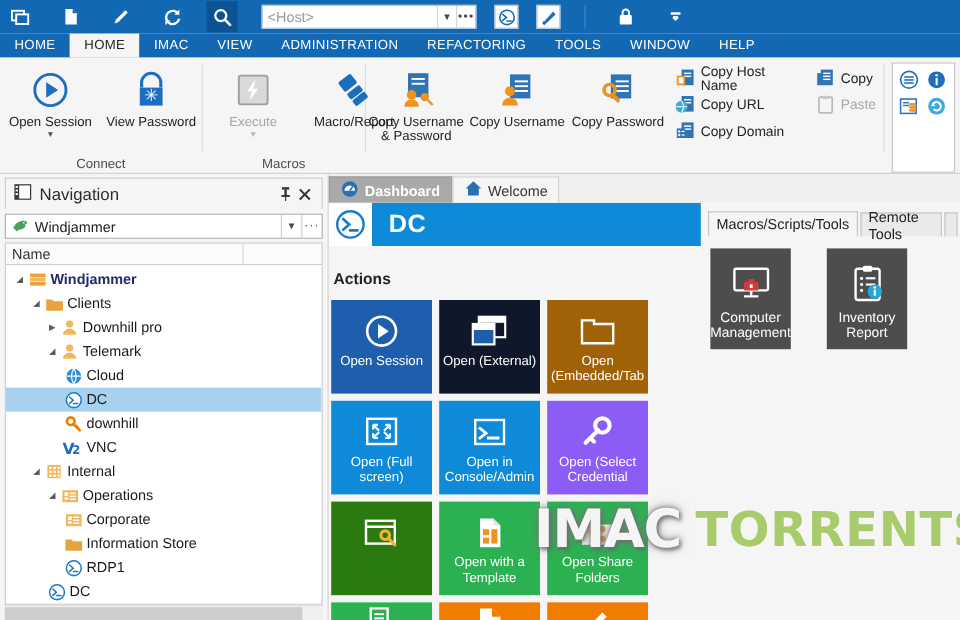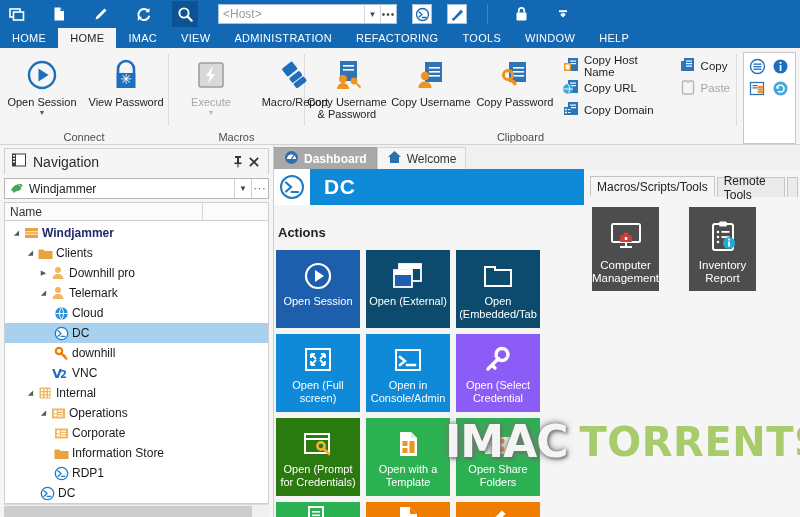--- a/index.html
+++ b/index.html
@@ -475,21 +475,20 @@
             <span>
               <svg width="16" height="16" viewBox="0 0 16 16">
                   <rect x="2.5" y="2" width="11" height="13" rx="1" fill="none" stroke="#b9b9b9" stroke-width="1.4"></rect>
                   <rect x="5.5" y="0.8" width="5" height="3" rx="1" fill="#c9c9c9"></rect>
                 </svg>
             </span>
             <span>Paste</span>
           </div>
         </div>
       </div>
-      <div class="rgroup-title">Clipboard</div>
     </div>
 
     <div class="rsep"></div>
 
     <div class="gallery">
       <div class="gi">
         <svg width="17" height="17" viewBox="0 0 17 17">
             <circle cx="8.5" cy="8.5" r="7" fill="none" stroke="#1d6fbe" stroke-width="1.4"></circle>
             <rect x="4.5" y="5.5" width="8" height="1.3" fill="#1d6fbe"></rect>
             <rect x="4.5" y="8" width="8" height="1.3" fill="#1d6fbe"></rect>
@@ -786,33 +785,33 @@
             <div class="tile" style="background:#1d5fad">
               <span class="tglyph">
                 <svg width="30" height="30" viewBox="0 0 30 30">
                     <circle cx="15" cy="15" r="12" fill="none" stroke="#fff" stroke-width="2.2"></circle>
                     <path d="M12 9l9 6-9 6z" fill="#fff"></path>
                   </svg>
               </span>
               <span class="tlbl">Open Session</span>
             </div>
 
-            <div class="tile" style="background:#0c4a6e">
+            <div class="tile" style="background:#0f172a">
               <span class="tglyph">
                 <svg width="32" height="28" viewBox="0 0 32 28">
                     <rect x="7" y="2" width="22" height="17" fill="none" stroke="#fff" stroke-width="1.8"></rect>
                     <rect x="7" y="2" width="22" height="5" fill="#fff"></rect>
                     <rect x="2" y="8" width="18" height="17" fill="#1d5fad" stroke="#fff" stroke-width="1.8"></rect>
                     <rect x="2" y="8" width="18" height="5" fill="#fff"></rect>
                   </svg>
               </span>
               <span class="tlbl">Open (External)</span>
             </div>
 
-            <div class="tile" style="background:#0c4a6e">
+            <div class="tile" style="background:#a16207">
               <span class="tglyph">
                 <svg width="30" height="26" viewBox="0 0 30 26">
                     <path d="M2 4h10v3h16v16h-26z" fill="none" stroke="#fff" stroke-width="2"></path>
                   </svg>
               </span>
               <span class="tlbl">Open (Embedded/Tab</span>
             </div>
 
             <div class="tile" style="background:#0e8ad8">
               <span class="tglyph">
@@ -846,21 +845,20 @@
 
             <div class="tile" style="background:#2a7a10">
               <span class="tglyph">
                 <svg width="30" height="25" viewBox="0 0 30 25">
                     <rect x="2" y="2" width="24" height="19" fill="none" stroke="#fff" stroke-width="2"></rect>
                     <path d="M2 7h24" stroke="#fff" stroke-width="2"></path>
                     <circle cx="18" cy="14" r="3.6" fill="none" stroke="#f4b233" stroke-width="2.6"></circle>
                     <path d="M20.5 16.5L26 22M23 19l1.6 1.6" stroke="#f4b233" stroke-width="2.6" stroke-linecap="round"></path>
                   </svg>
               </span>
-              <span class="tlbl">Open (Prompt for Credentials)</span>
             </div>
 
             <div class="tile" style="background:#2cb152">
               <span class="tglyph">
                 <svg width="28" height="28" viewBox="0 0 28 28">
                     <path d="M6 2h11l6 6v18H6z" fill="#fff"></path>
                     <path d="M17 2v6h6" fill="#dfe7ea"></path>
                     <rect x="8.5" y="11" width="5" height="5" fill="#f0921f"></rect>
                     <rect x="8.5" y="18" width="5" height="5" fill="#f0921f"></rect>
                     <rect x="15.5" y="11" width="5" height="12" fill="#f0921f"></rect>

